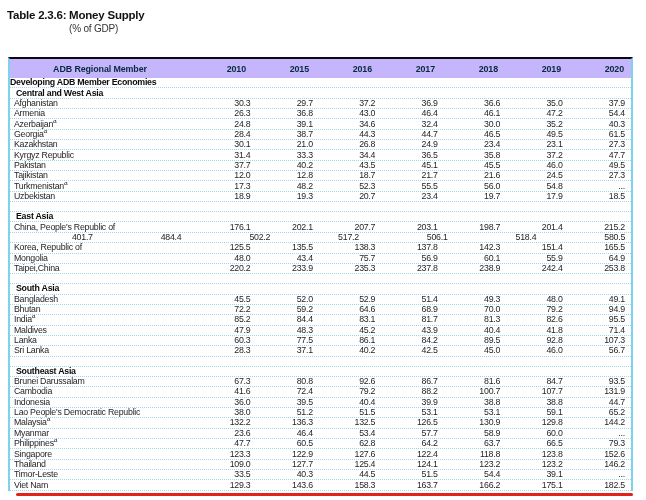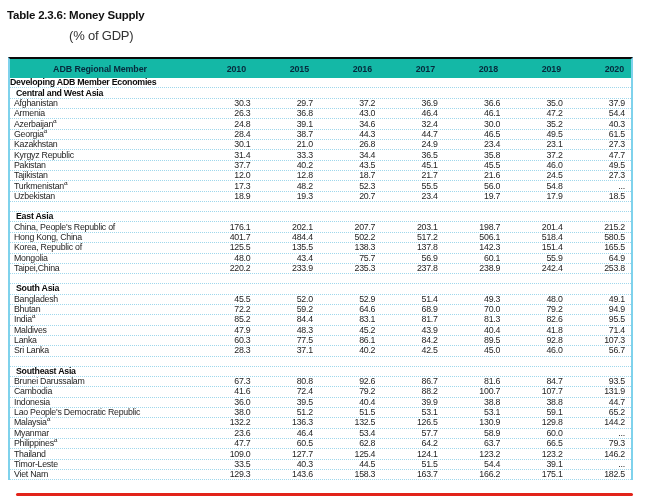--- a/index.html
+++ b/index.html
@@ -8,32 +8,32 @@
     font-family:"Liberation Sans","DejaVu Sans",sans-serif;
     color:#1c1c1c;-webkit-font-smoothing:antialiased;
   }
   .page{position:relative;width:646px;height:500px;}
 
   
   .title-row{display:flex;align-items:flex-start;padding:9px 0 0 7px;}
   .t-label{font-weight:bold;font-size:11.5px;color:#111;width:62px;letter-spacing:-0.2px;}
   .t-main{font-size:11.5px;letter-spacing:-0.2px;}
   .t-name{font-weight:bold;color:#111;}
-  .t-sub{font-weight:normal;color:#333;font-size:13px;margin-top:7px;}
+  .t-sub{font-weight:normal;color:#333;font-size:10px;margin-top:2px;}
 
   
   .table-wrap{
     position:absolute;left:8px;top:57px;width:625px;
     border-top:2px solid #0a0a0a;
     border-left:2px solid #7fd2ec;
     border-right:2px solid #7fd2ec;
     box-sizing:border-box;
   }
   .thead{
-    display:flex;align-items:center;height:19px;background:#14b8a6;
+    display:flex;align-items:center;height:19px;background:#c4b5fd;
     font-weight:bold;font-size:8.9px;color:#072a3d;letter-spacing:-0.1px;
   }
   .thead .hname{width:180px;text-align:center;}
   .thead .hyear{flex:1;text-align:right;padding-right:7px;}
 
   .trow{
     display:flex;align-items:center;height:10.35px;box-sizing:border-box;
     border-bottom:1px dotted #9ed7ec;font-size:8.8px;letter-spacing:-0.25px;
     line-height:9px;white-space:nowrap;
   }
@@ -211,21 +211,20 @@
           <div class="cell name">China, People's Republic of</div>
           <div class="cell val">176.1</div>
           <div class="cell val">202.1</div>
           <div class="cell val">207.7</div>
           <div class="cell val">203.1</div>
           <div class="cell val">198.7</div>
           <div class="cell val">201.4</div>
           <div class="cell val">215.2</div>
         </div>
         <div class="trow country">
-          <div class="cell name">Hong Kong, China</div>
           <div class="cell val">401.7</div>
           <div class="cell val">484.4</div>
           <div class="cell val">502.2</div>
           <div class="cell val">517.2</div>
           <div class="cell val">506.1</div>
           <div class="cell val">518.4</div>
           <div class="cell val">580.5</div>
         </div>
         <div class="trow country">
           <div class="cell name">Korea, Republic of</div>
@@ -403,20 +402,30 @@
           <div class="cell name">Philippines<sup>a</sup></div>
           <div class="cell val">47.7</div>
           <div class="cell val">60.5</div>
           <div class="cell val">62.8</div>
           <div class="cell val">64.2</div>
           <div class="cell val">63.7</div>
           <div class="cell val">66.5</div>
           <div class="cell val">79.3</div>
         </div>
         <div class="trow country">
+          <div class="cell name">Singapore</div>
+          <div class="cell val">123.3</div>
+          <div class="cell val">122.9</div>
+          <div class="cell val">127.6</div>
+          <div class="cell val">122.4</div>
+          <div class="cell val">118.8</div>
+          <div class="cell val">123.8</div>
+          <div class="cell val">152.6</div>
+        </div>
+        <div class="trow country">
           <div class="cell name">Thailand</div>
           <div class="cell val">109.0</div>
           <div class="cell val">127.7</div>
           <div class="cell val">125.4</div>
           <div class="cell val">124.1</div>
           <div class="cell val">123.2</div>
           <div class="cell val">123.2</div>
           <div class="cell val">146.2</div>
         </div>
         <div class="trow country">

